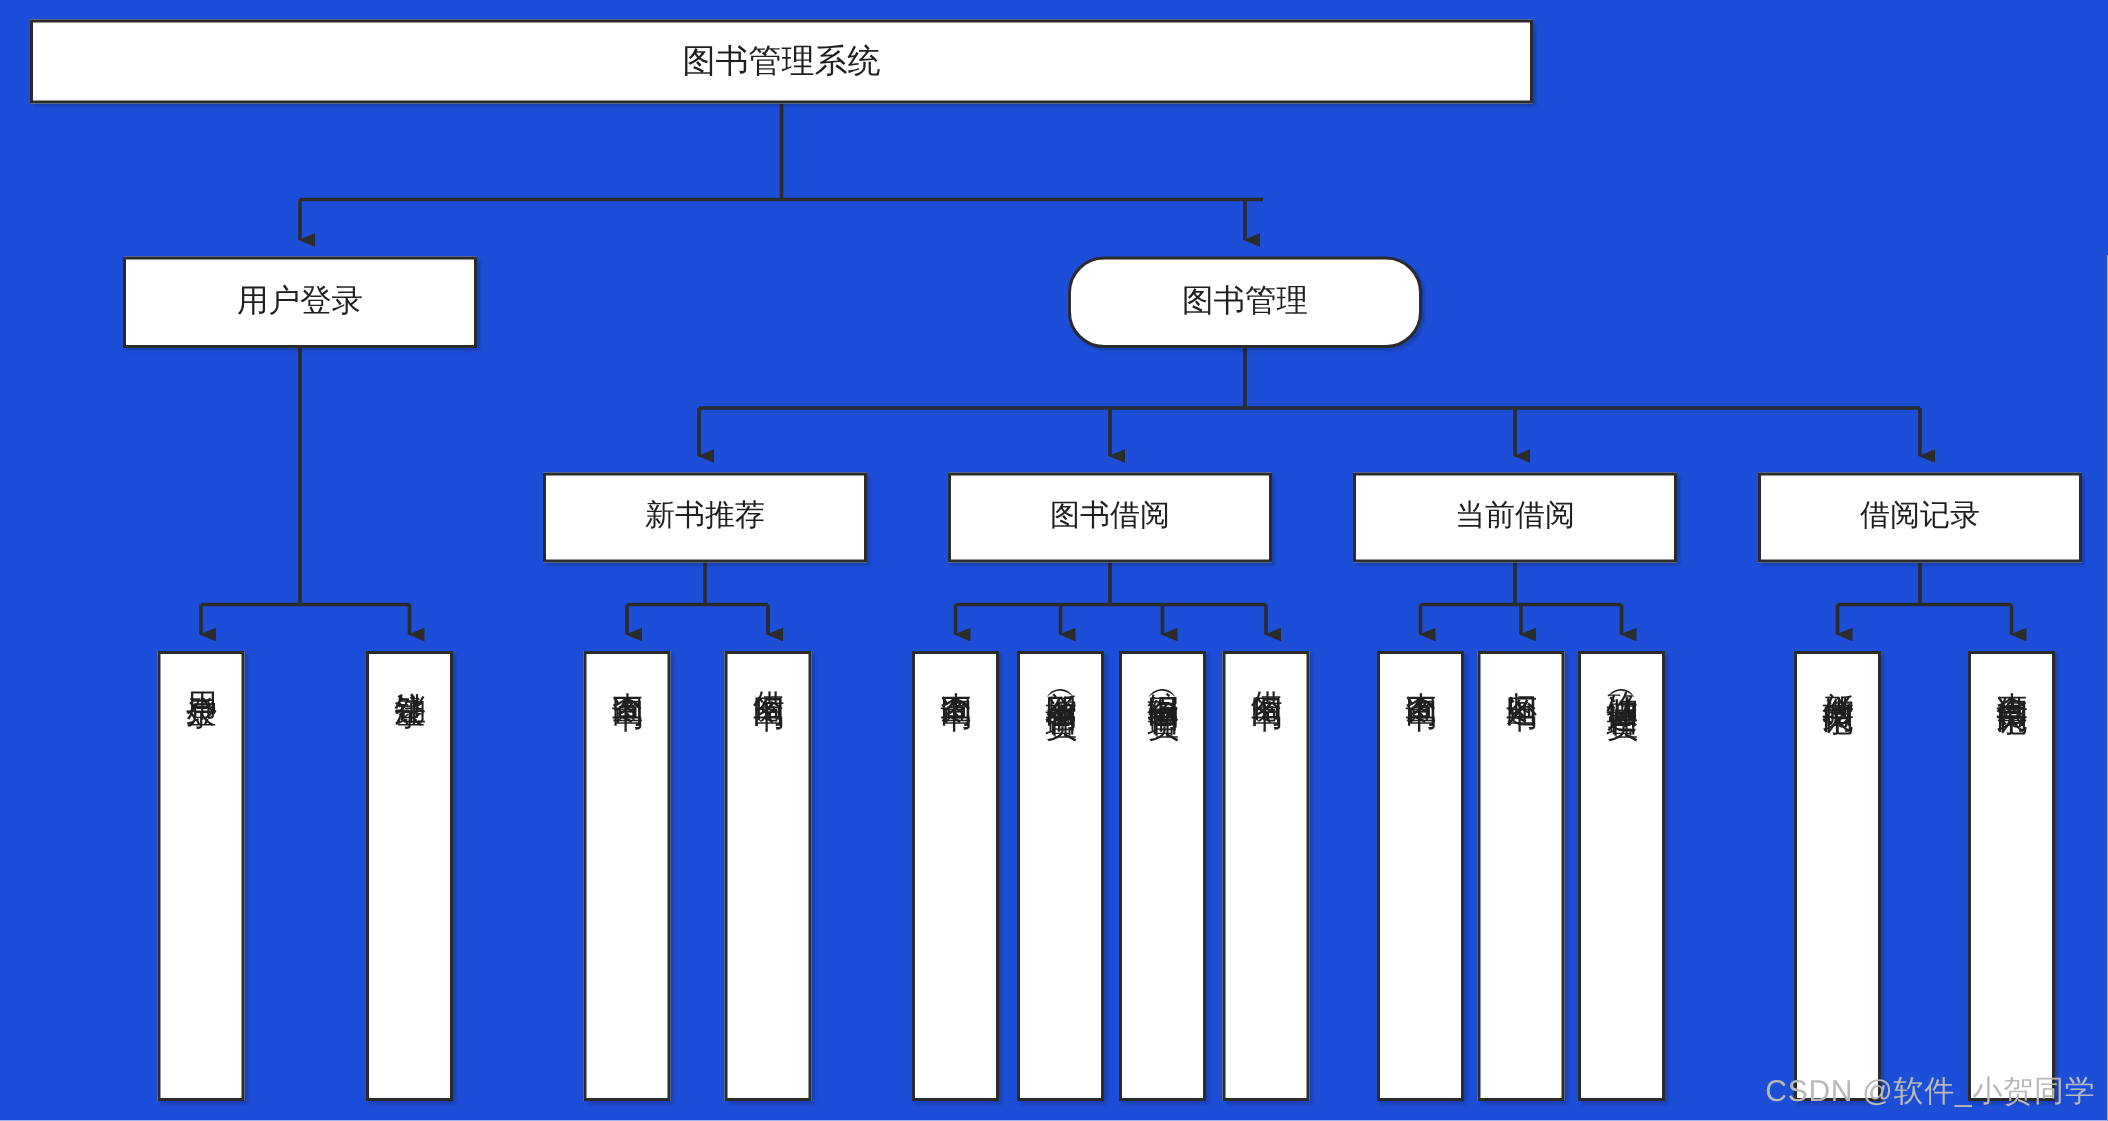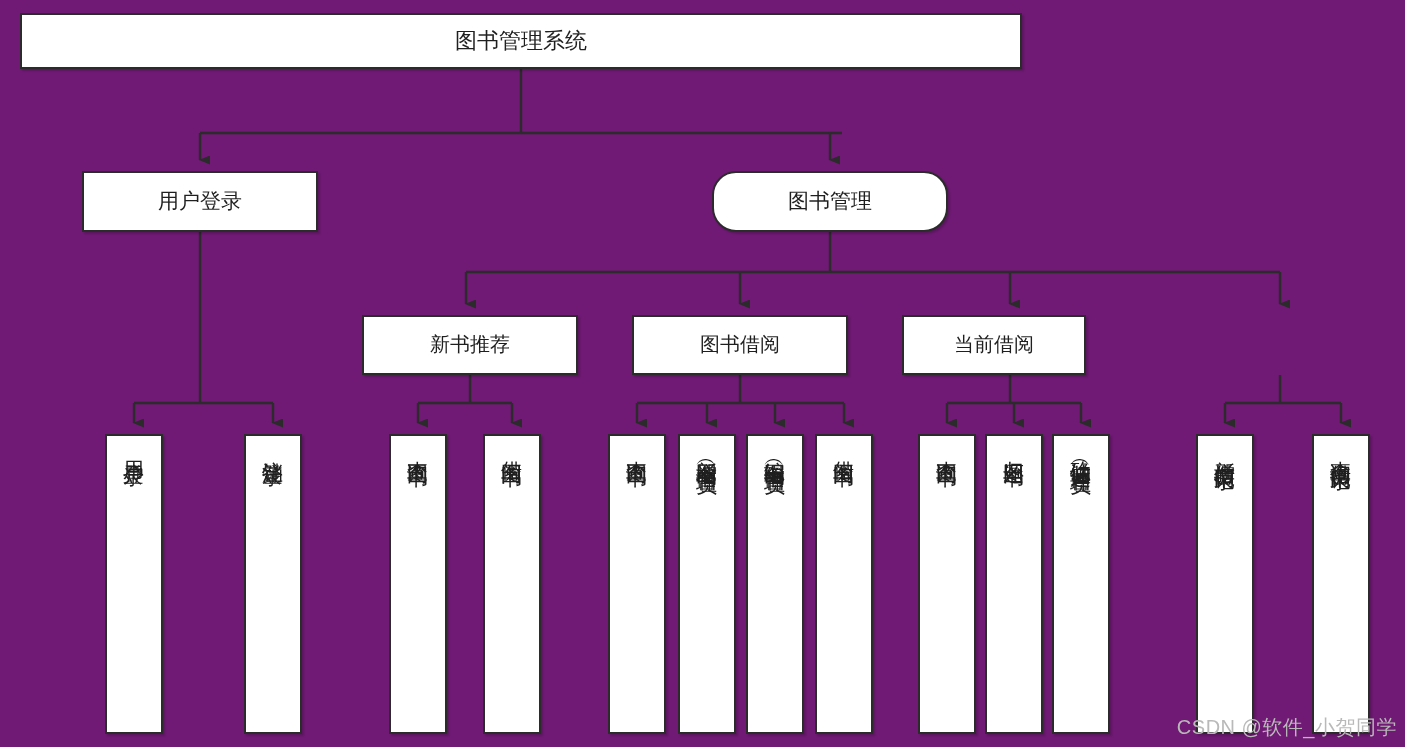--- a/index.html
+++ b/index.html
@@ -7,21 +7,21 @@
     padding: 0;
     background: #ffffff;
   }
   body {
     font-family: "Liberation Sans", "DejaVu Sans", sans-serif;
   }
   #stage {
     position: relative;
     width: 1405px;
     height: 747px;
-    background: #701a75;
+    background: #1d4ed8;
     overflow: hidden;
   }
   #diagram-svg {
     position: absolute;
     left: 0;
     top: 0;
     width: 1405px;
     height: 747px;
   }
   .node-box {
@@ -132,22 +132,25 @@
   <div class="node-box lvl1" style="left: 712px; top: 171px; width: 236px; height: 61px; border-radius: 24px;">
     <span class="node-label">图书管理</span>
   </div>
 
   <div class="node-box lvl2" style="left: 362px; top: 315px; width: 216px; height: 60px;">
     <span class="node-label">新书推荐</span>
   </div>
   <div class="node-box lvl2" style="left: 632px; top: 315px; width: 216px; height: 60px;">
     <span class="node-label">图书借阅</span>
   </div>
-  <div class="node-box lvl2" style="left: 902px; top: 315px; width: 184px; height: 60px;">
+  <div class="node-box lvl2" style="left: 902px; top: 315px; width: 216px; height: 60px;">
     <span class="node-label">当前借阅</span>
+  </div>
+  <div class="node-box lvl2" style="left: 1172px; top: 315px; width: 216px; height: 60px;">
+    <span class="node-label">借阅记录</span>
   </div>
 
   <div class="node-box lvl3" style="left: 105px; top: 434px; width: 58px; height: 300px;">
     <span class="node-label">用户登录</span>
   </div>
   <div class="node-box lvl3" style="left: 244px; top: 434px; width: 58px; height: 300px;">
     <span class="node-label">注销登录</span>
   </div>
   <div class="node-box lvl3" style="left: 389px; top: 434px; width: 58px; height: 300px;">
     <span class="node-label">查询图书</span>

